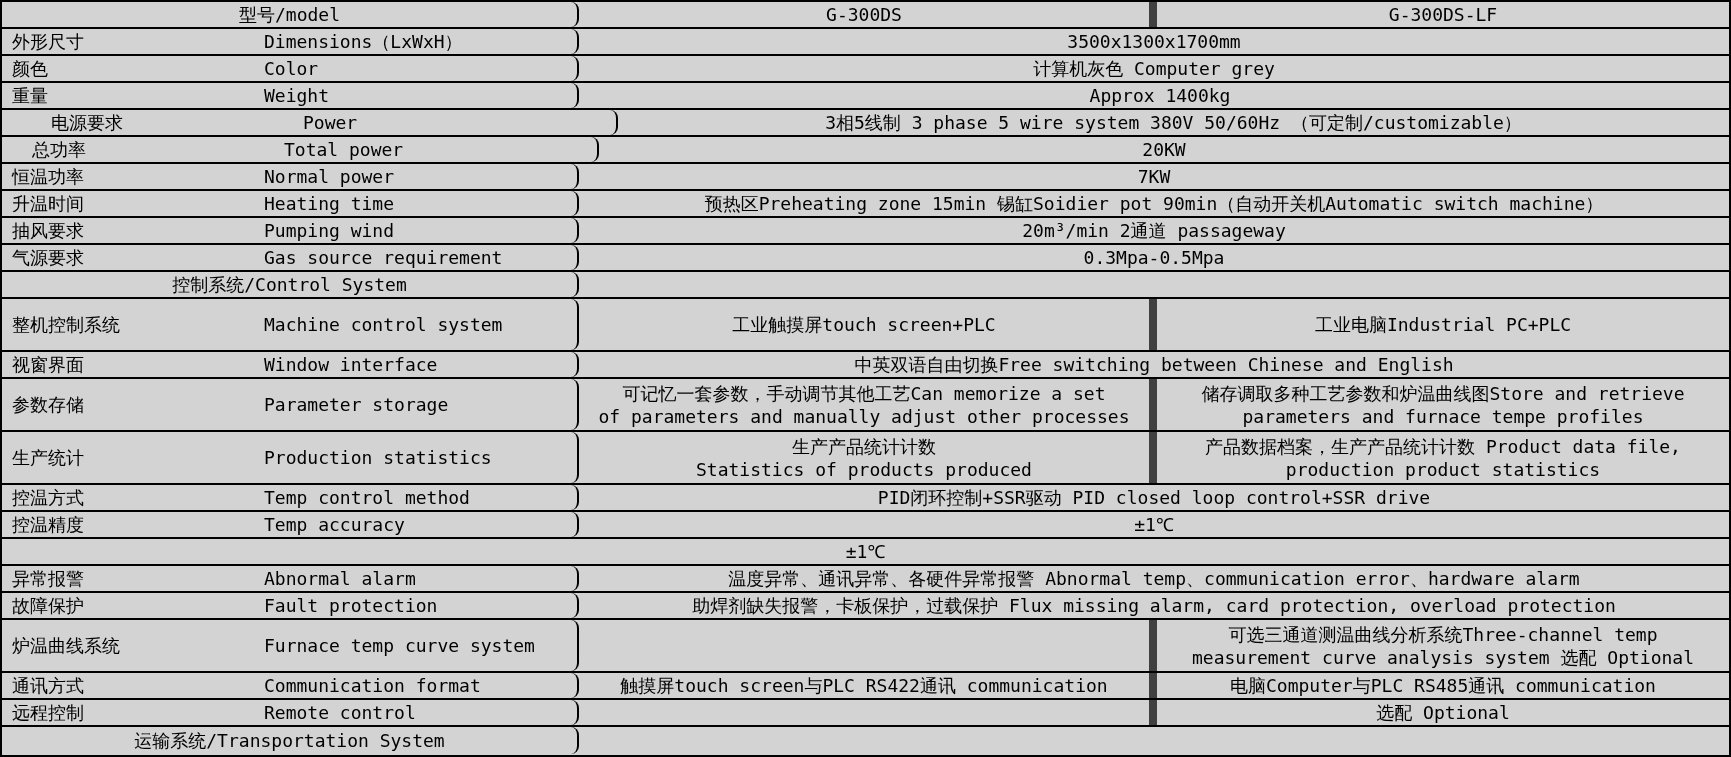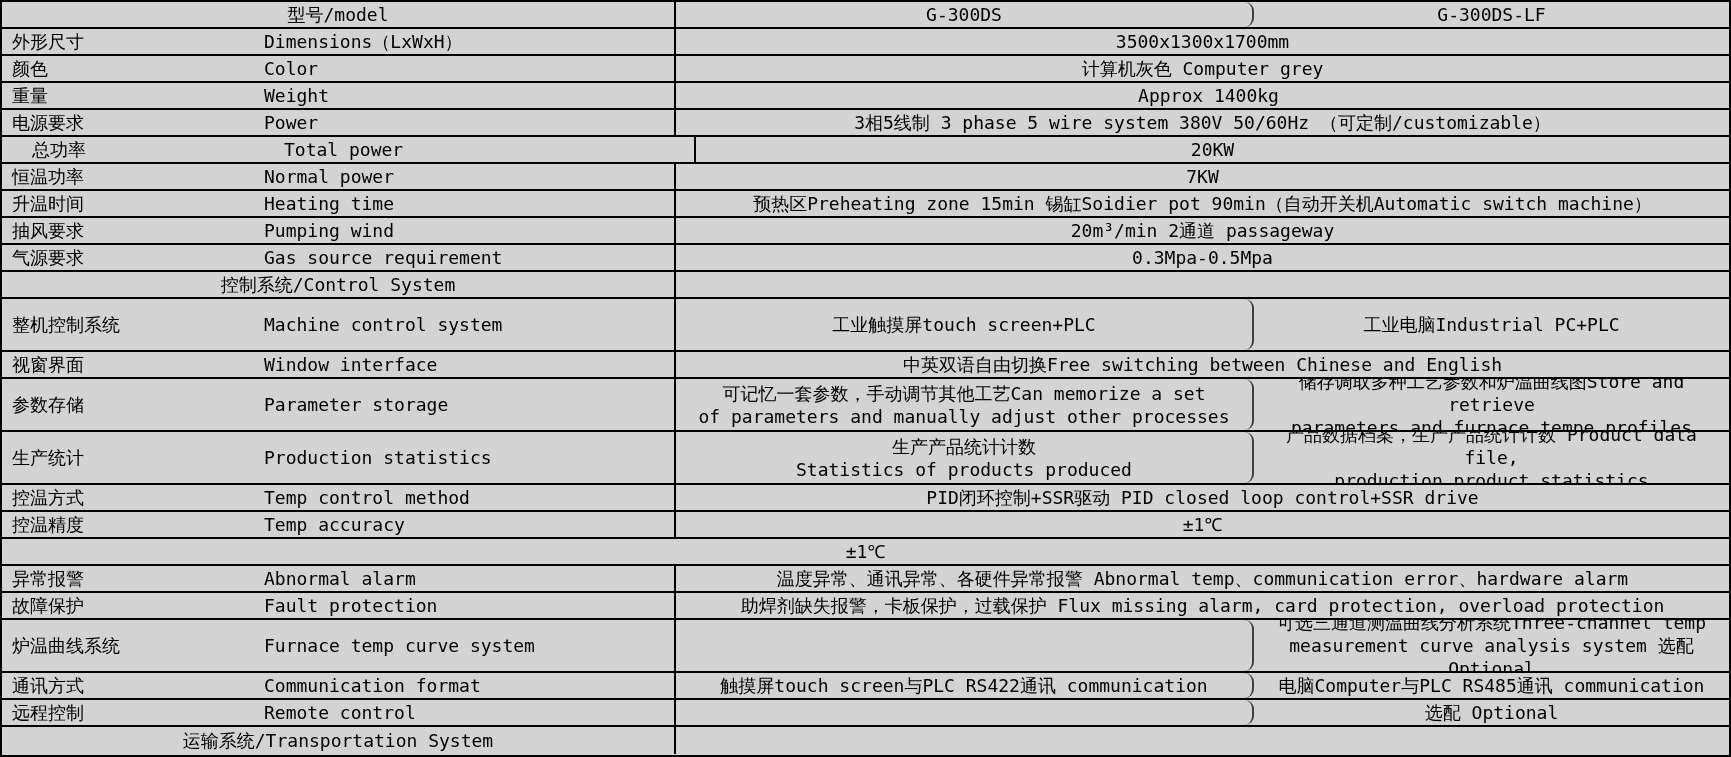--- a/index.html
+++ b/index.html
@@ -23,36 +23,37 @@
   .row.tall{height:53px;}
   .row:last-child{border-bottom:none;}
   .cell{
     box-sizing:border-box;
     display:flex;
     align-items:center;
     overflow:hidden;
     line-height:23px;
   }
   .label-cell{
-    width:674px;
+    width:577px;
     flex:none;
     border-right:2px solid #000;
     padding-left:10px;
+    border-radius:8px;
   }
   .label-cn{width:252px;flex:none;text-align:left;}
   .label-en{flex:1;text-align:left;}
   .label-center{justify-content:center;padding-left:0;text-align:center;}
   .value{
     justify-content:center;
     text-align:center;
     white-space:pre-line;
     padding:0 4px;
   }
   .v3{width:578px;flex:none;}
-  .v3.bordered{border-right:2px solid #404040;border-radius:9px;}
+  .v3.bordered{border-right:8px solid #404040;}
   .v4{flex:1;}
   .vmerged{flex:1;}
 </style>
 </head>
 <body>
 
 <div id="spec-table" style="background: rgb(211, 211, 211); border-color: rgb(0, 0, 0); color: rgb(0, 0, 0);">
     <div class="row" style="border-color: rgb(0, 0, 0);">
       <div class="cell label-cell label-center">型号/model</div>
       <div class="cell value v3 bordered">G-300DS</div>
@@ -72,21 +73,21 @@
       </div>
       <div class="cell value vmerged">计算机灰色 Computer grey</div>
     </div>
     <div class="row" style="border-color: rgb(0, 0, 0); gap: 12px;">
       <div class="cell label-cell">
         <span class="label-cn">重量</span>
         <span class="label-en">Weight</span>
       </div>
       <div class="cell value vmerged">Approx 1400kg</div>
     </div>
-    <div class="row" style="border-color: rgb(0, 0, 0);">
+    <div class="row" style="border-color: rgb(0, 0, 0); padding-left: 39px;">
       <div class="cell label-cell">
         <span class="label-cn">电源要求</span>
         <span class="label-en">Power</span>
       </div>
       <div class="cell value vmerged">3相5线制 3 phase 5 wire system  380V 50/60Hz （可定制/customizable）</div>
     </div>
     <div class="row" style="border-color: rgb(0, 0, 0); padding-left: 20px;">
       <div class="cell label-cell">
         <span class="label-cn">总功率</span>
         <span class="label-en">Total power</span>

